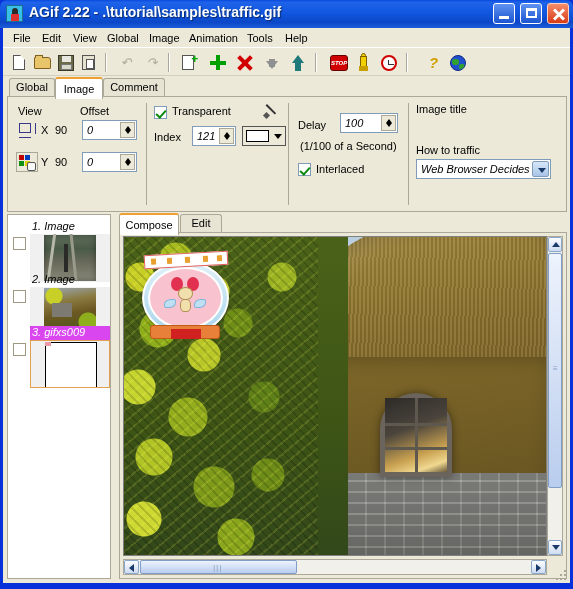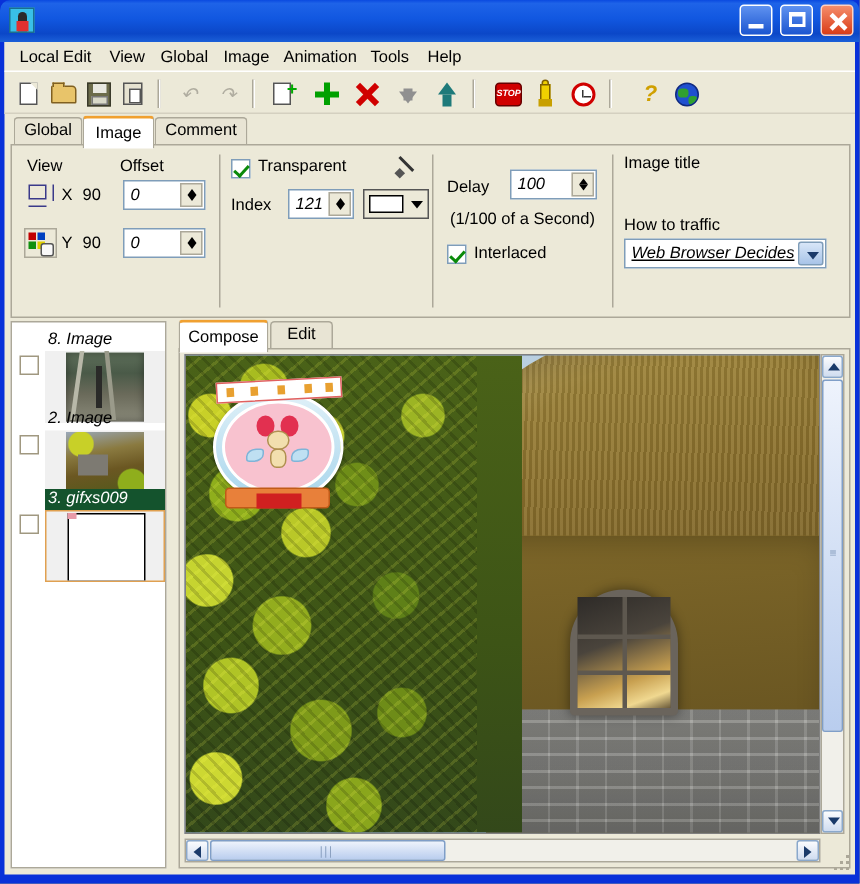--- a/index.html
+++ b/index.html
@@ -150,21 +150,21 @@
   }
   .txtfield{
     position:absolute;background:#fff;border:1px solid #7f9db9;box-sizing:border-box;
     font-size:11px;color:#000;
   }
   .txtfield .tv{position:absolute;left:4px;top:3px;}
   .combo{
     position:absolute;background:#fff;border:1px solid #7f9db9;box-sizing:border-box;
     font-size:11px;color:#000;
   }
-  .combo .cv{position:absolute;left:4px;top:3px;white-space:nowrap;text-decoration:underline;}
+  .combo .cv{position:absolute;left:4px;top:3px;white-space:nowrap;}
   .combo .arrow{
     position:absolute;right:1px;top:1px;width:17px;height:16px;
     background:linear-gradient(180deg,#d8e6f8,#a8c4e8);
     border:1px solid #7f9db9;box-sizing:border-box;border-radius:2px;
   }
   .combo .arrow:after{content:"";position:absolute;left:5px;top:6px;border-left:4px solid transparent;border-right:4px solid transparent;border-top:5px solid #1a3a6a;}
   .sizeicon{position:absolute;width:17px;height:15px;}
   .sizeicon .sq{position:absolute;left:0;top:0;width:12px;height:10px;border:1px solid #3a3a8a;box-sizing:border-box;}
   .sizeicon .va{position:absolute;right:0;top:0;width:1px;height:11px;background:#3a3a8a;}
   .sizeicon .ha{position:absolute;left:0;bottom:0;width:12px;height:1px;background:#3a3a8a;}
@@ -185,21 +185,21 @@
 
   
   .framelist{
     position:absolute;left:4px;top:186px;width:104px;height:365px;
     background:#ffffff;border:1px solid #aca899;box-sizing:border-box;
     overflow:hidden;
   }
   .fl-check{position:absolute;left:5px;width:13px;height:13px;background:#fff;border:1px solid #a09880;box-sizing:border-box;}
   .fl-item{position:absolute;left:22px;width:80px;}
   .fl-label{position:absolute;left:0;width:80px;height:14px;font-size:11px;color:#000;padding-left:2px;box-sizing:border-box;}
-  .fl-label.sel{background:#14532d;color:#fff;font-style:italic;}
+  .fl-label.sel{background:#d946ef;color:#fff;font-style:italic;}
   .fl-thumb{position:absolute;left:0;width:80px;height:48px;background:#f0f0f0;box-sizing:border-box;overflow:hidden;}
   .fl-thumb.selbox{border:1px solid #e0a050;}
   .fl-inner{position:absolute;left:14px;top:1px;width:52px;height:46px;}
 
   
   .ctabs{position:absolute;left:116px;top:186px;width:448px;height:19px;}
   .canvaspanel{
     position:absolute;left:116px;top:204px;width:448px;height:347px;
     background:#ece9d8;border:1px solid #aca899;box-sizing:border-box;
   }
@@ -337,31 +337,32 @@
 </head>
 <body>
 
 <div class="window">
 
   <div class="titlebar">
     <div class="tb-icon">
       <div class="fig"></div>
         <div class="fig2"></div>
     </div>
+    <div class="tb-title">AGif 2.22 - .\tutorial\samples\traffic.gif</div>
     <div class="winbtns">
       <span class="wbtn min"><i class="g-min"></i></span>
       <span class="wbtn max"><i class="g-max"></i></span>
       <span class="wbtn close"><i class="g-x1"></i><i class="g-x2"></i></span>
     </div>
   </div>
 
   <div class="client">
 
     <div class="menubar">
-      <span class="mi" style="left:6px">Local</span>
+      <span class="mi" style="left:6px">File</span>
       <span class="mi" style="left:35px">Edit</span>
       <span class="mi" style="left:66px">View</span>
       <span class="mi" style="left:100px">Global</span>
       <span class="mi" style="left:142px">Image</span>
       <span class="mi" style="left:182px">Animation</span>
       <span class="mi" style="left:240px">Tools</span>
       <span class="mi" style="left:278px">Help</span>
     </div>
 
     <div class="toolbar">
@@ -494,21 +495,21 @@
       <span class="lbl" style="left:408px;top:47px">How to traffic</span>
       <span class="combo" style="left:408px;top:62px;width:135px;height:20px">
         <i class="cv">Web Browser Decides</i>
         <i class="arrow"></i>
       </span>
     </div>
 
     <div class="framelist">
       <span class="fl-check" style="top:22px"></span>
       <span class="fl-item" style="top:5px">
-        <i class="fl-label">8. Image</i>
+        <i class="fl-label">1. Image</i>
         <i class="fl-thumb" style="top:14px">
           <b class="fl-inner" style="background:
               linear-gradient(180deg,#5e6f5a 0%,#4a5a48 30%,#6a6a5a 60%,#8a8a7a 100%);
               box-shadow:inset 0 0 6px rgba(0,0,0,0.4);"></b>
           <b style="position:absolute;left:20px;top:0;width:3px;height:46px;background:#b8b8a8;transform:skewX(-8deg);"></b>
           <b style="position:absolute;left:42px;top:0;width:3px;height:46px;background:#9a9a8a;transform:skewX(6deg);"></b>
           <b style="position:absolute;left:34px;top:10px;width:4px;height:28px;background:#2a2a28;"></b>
         </i>
       </span>
 

